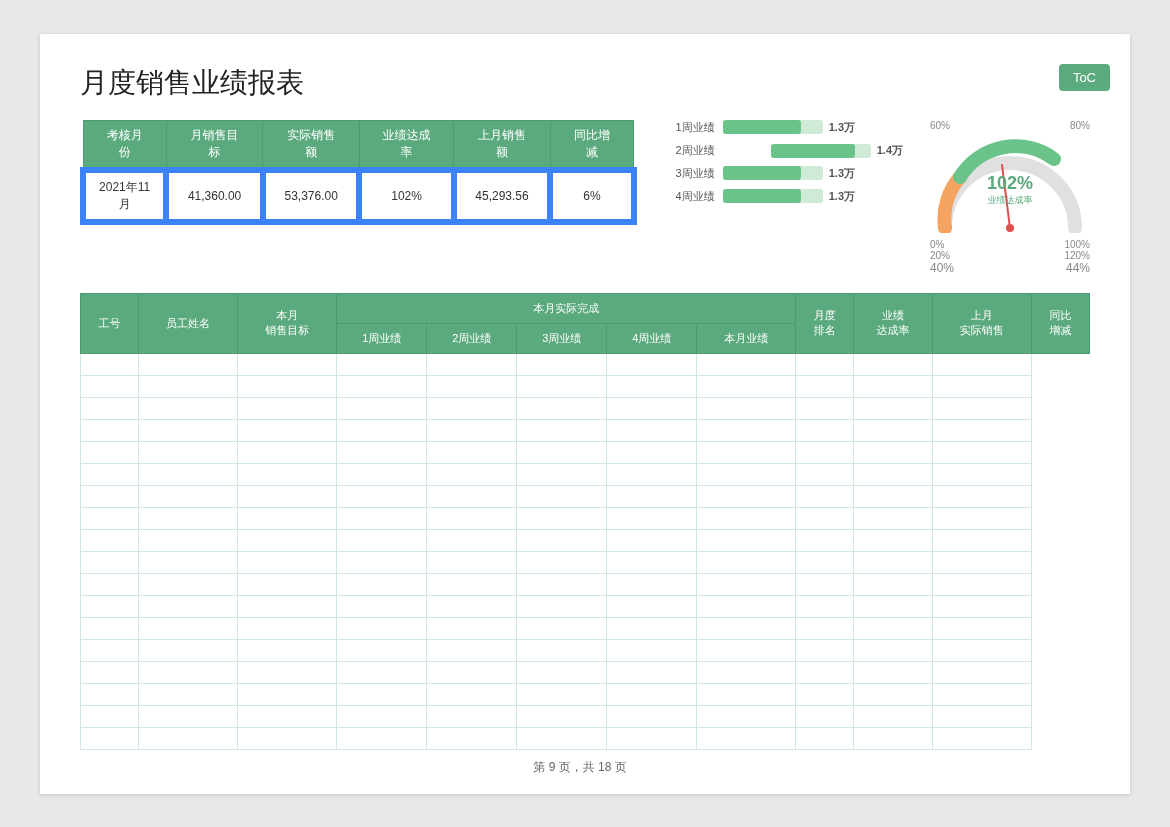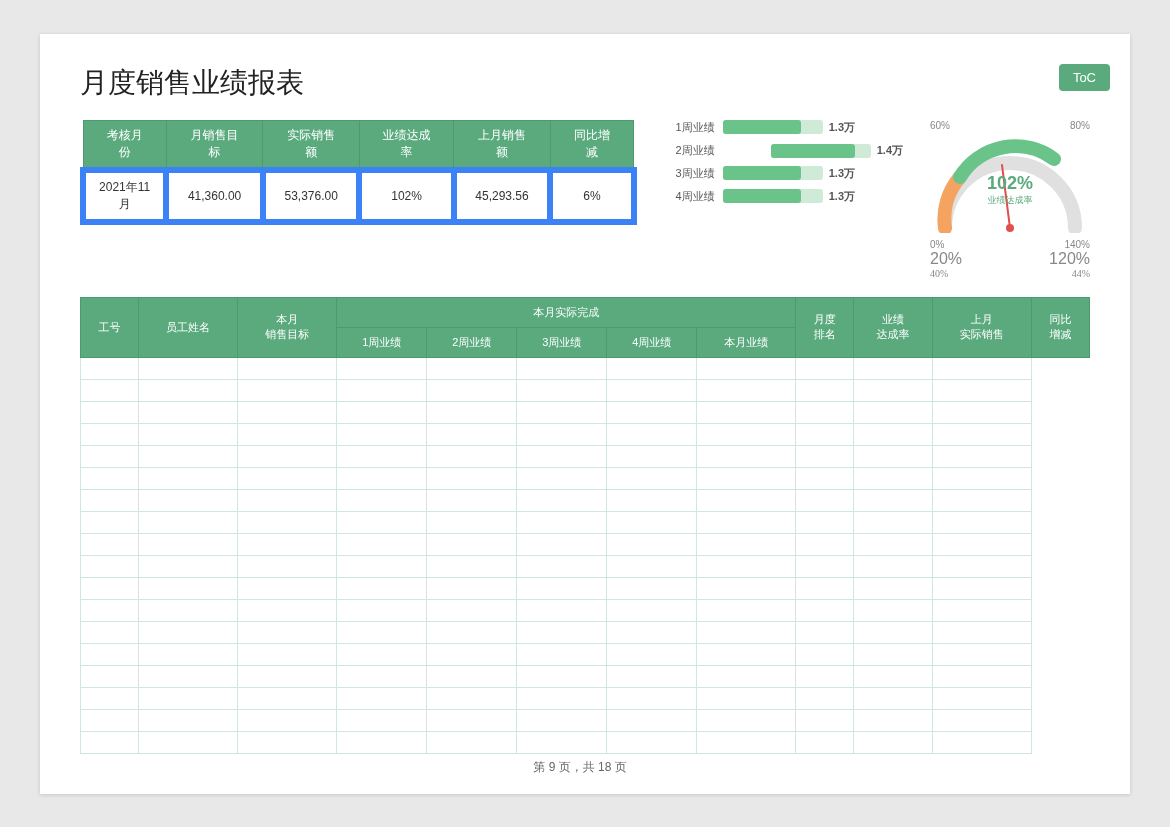--- a/index.html
+++ b/index.html
@@ -286,27 +286,27 @@
             <line x1="80" y1="95" x2="72" y2="32" stroke="#e05050" stroke-width="2" stroke-linecap="round"></line>
             <circle cx="80" cy="95" r="4" fill="#e05050"></circle>
           </svg>
           <div class="gauge-center-text">
             <div class="gauge-percent">102%</div>
             <div class="gauge-sublabel">业绩达成率</div>
           </div>
         </div>
         <div class="gauge-labels-side">
           <span>0%</span>
-          <span>140%</span>
-        </div>
-        <div style="display:flex;justify-content:space-between;width:160px;font-size:16px;color:#888;margin-top:0;">
+          <span>100%</span>
+        </div>
+        <div style="display:flex;justify-content:space-between;width:160px;font-size:10px;color:#888;margin-top:0;">
           <span>20%</span>
           <span>120%</span>
         </div>
-        <div style="display:flex;justify-content:space-between;width:160px;font-size:10px;color:#888;margin-top:0;font-family:Liberation Serif, serif;">
+        <div style="display:flex;justify-content:space-between;width:160px;font-size:12px;color:#888;margin-top:0;">
           <span>40%</span>
           <span>44%</span>
         </div>
       </div>
     </div>
   </div>
 
   <table class="main-table">
     <thead>
       <tr>

